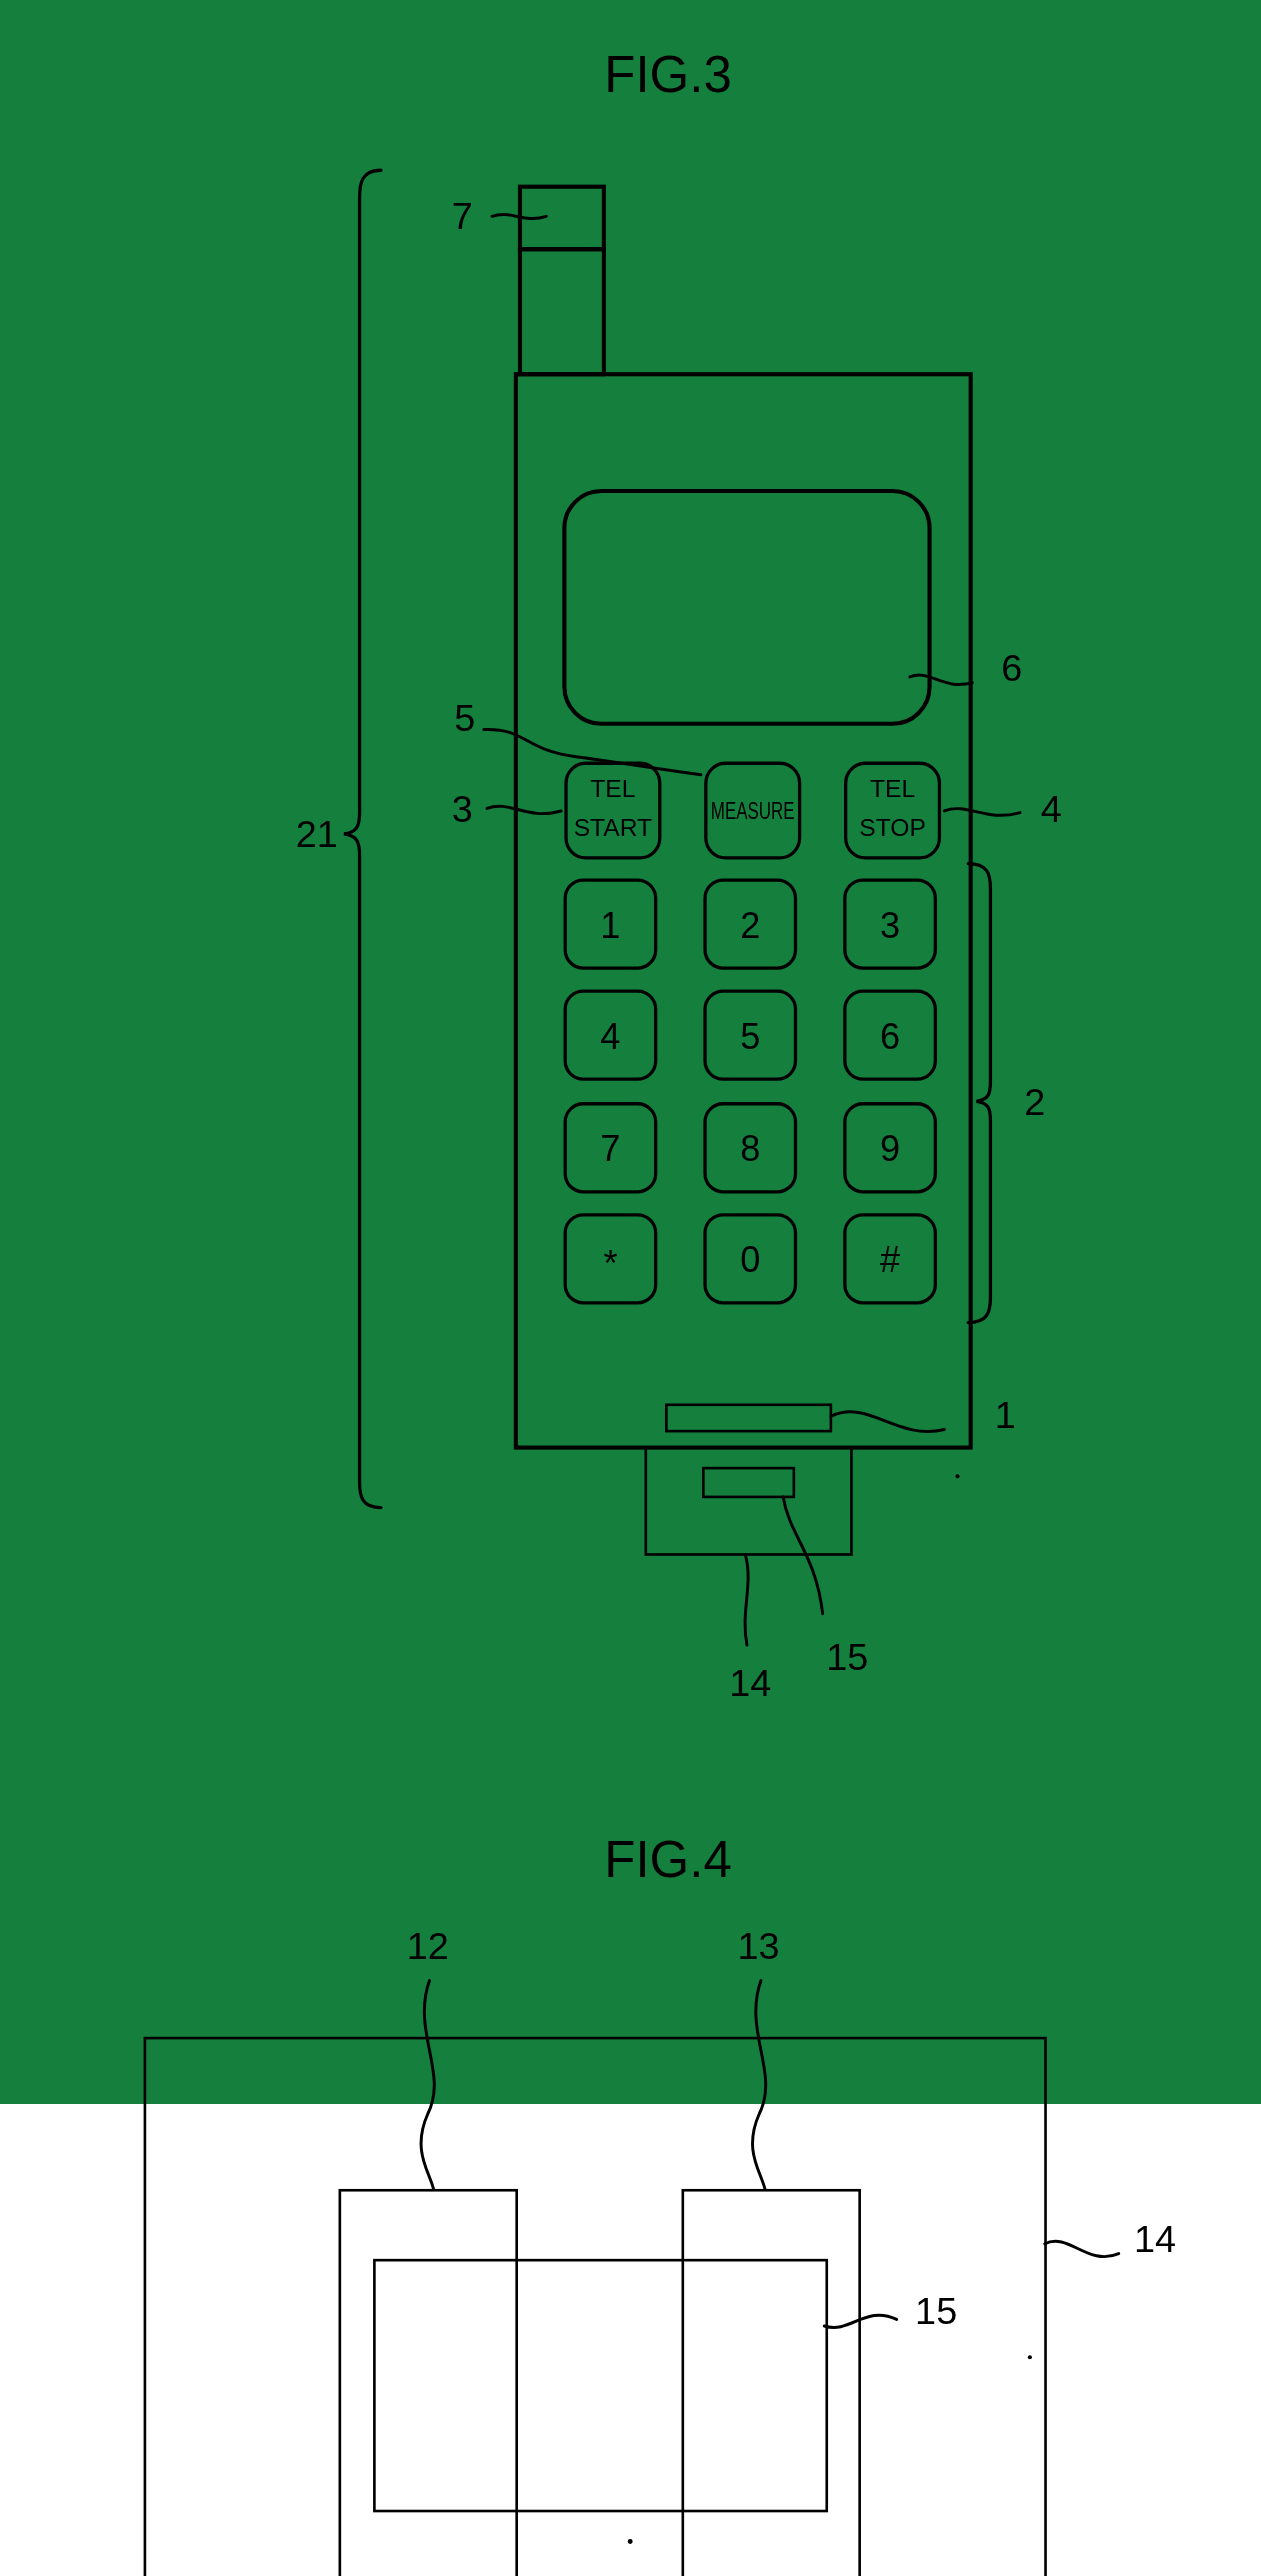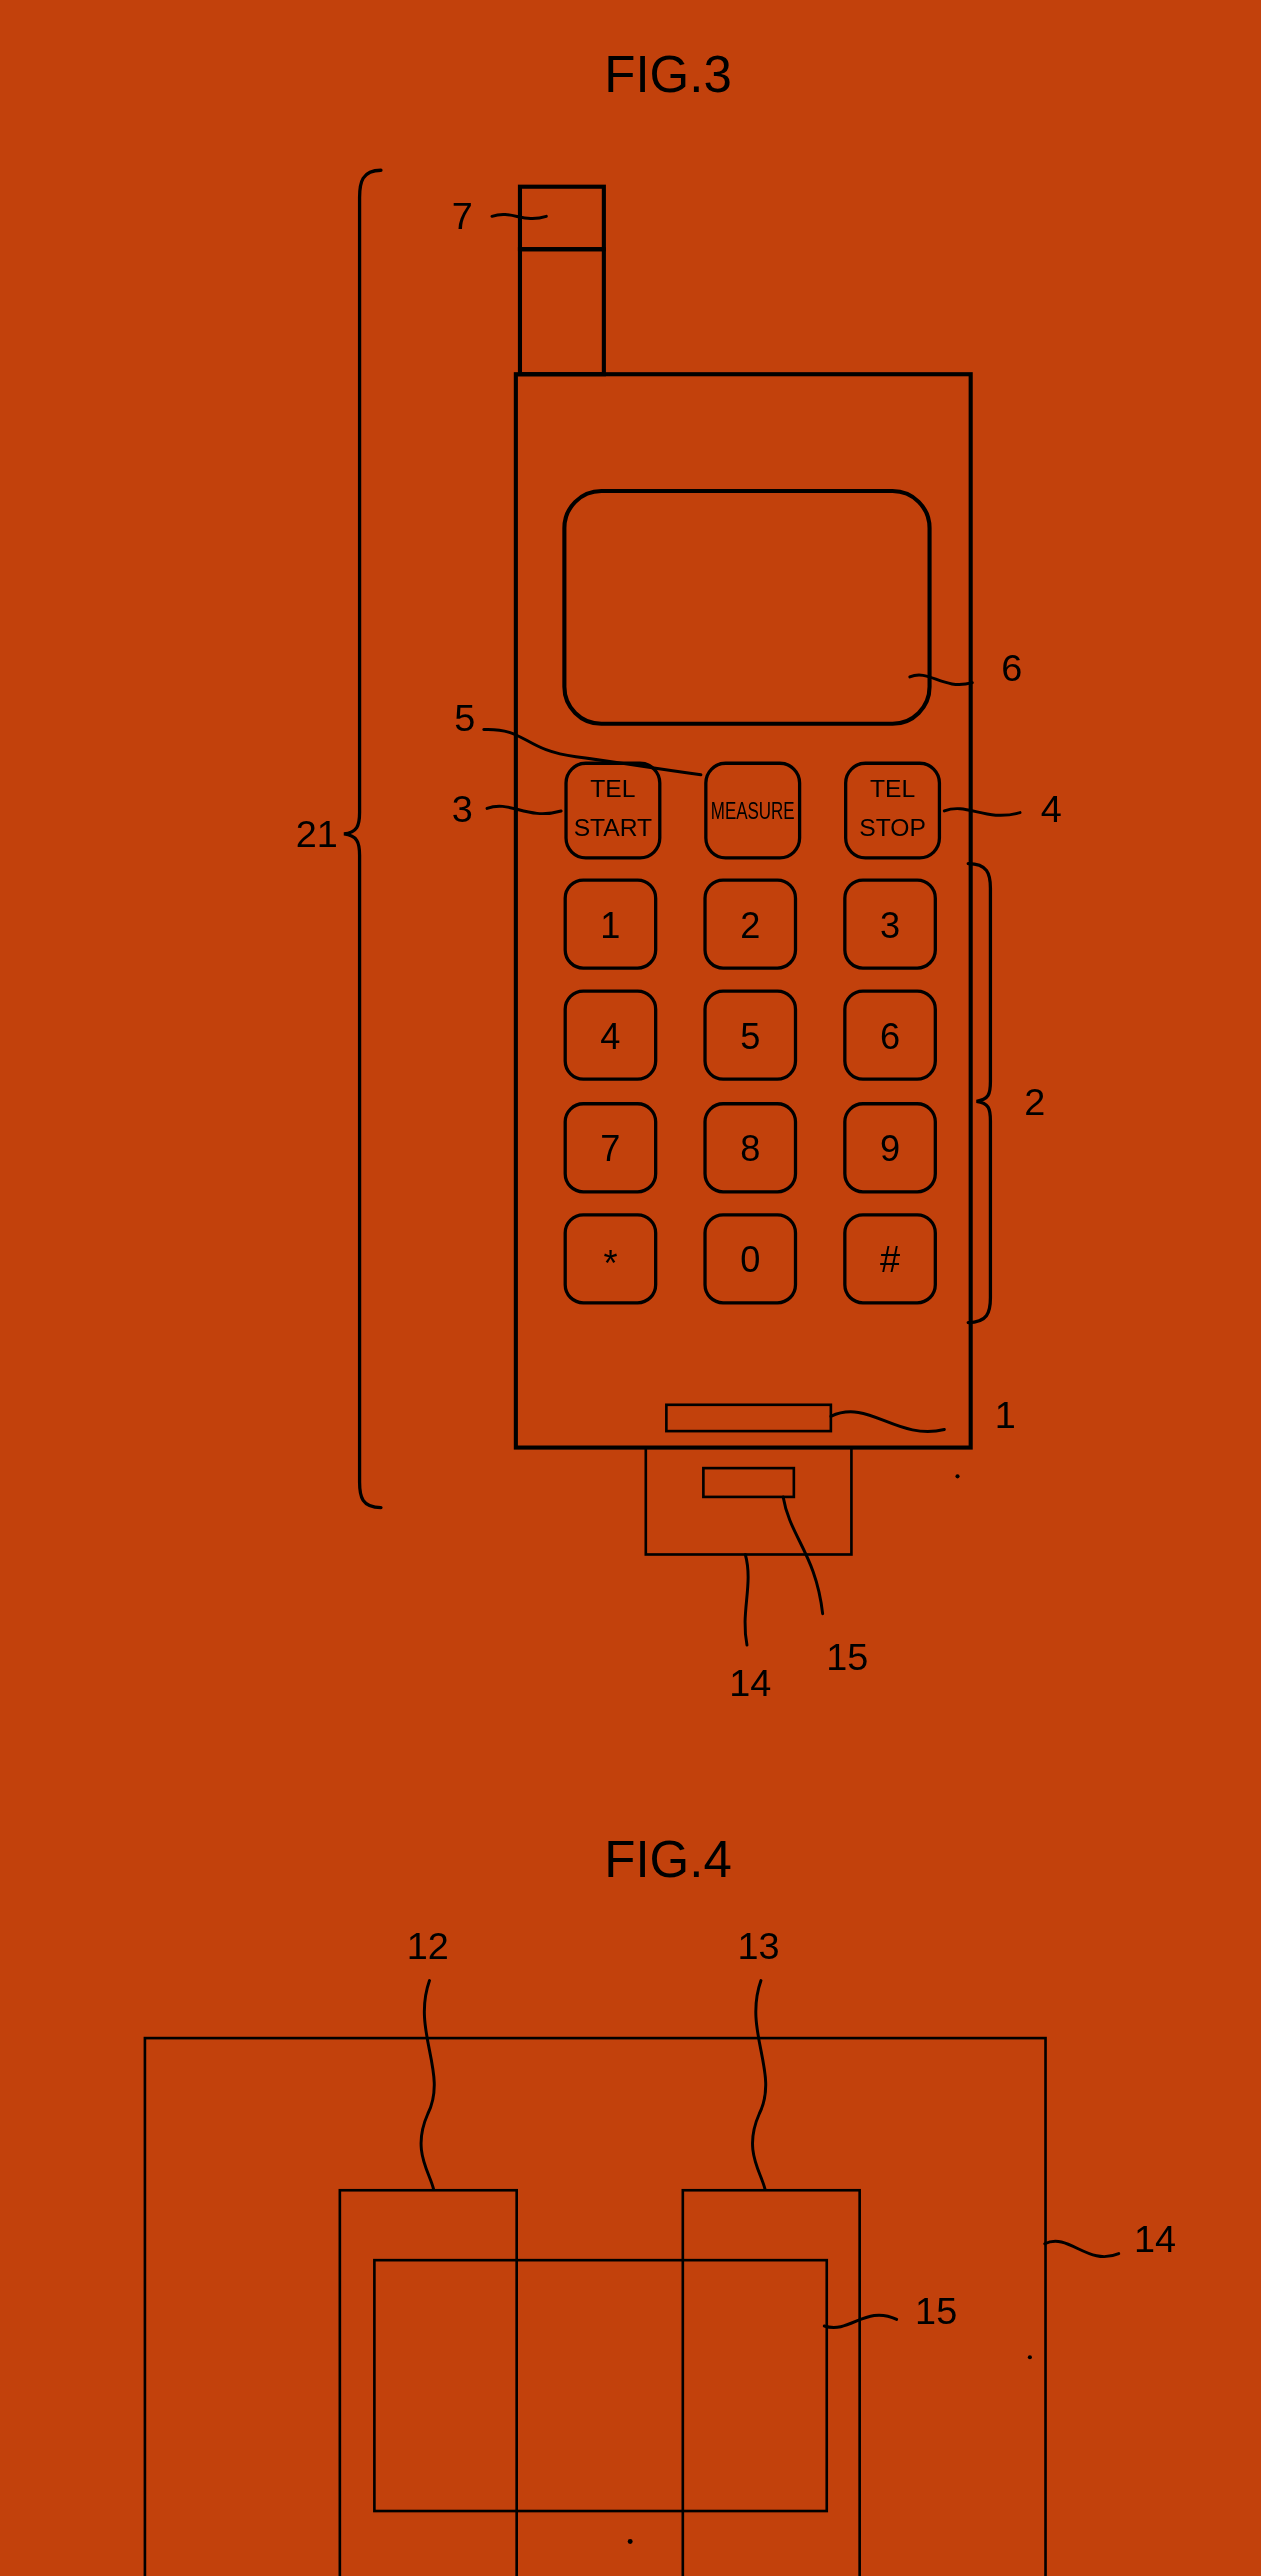--- a/index.html
+++ b/index.html
@@ -10,22 +10,22 @@
   body {
     width: 1262px;
     height: 2576px;
     font-family: "Liberation Sans", sans-serif;
     position: relative;
     overflow: hidden;
   }
   .sheet {
     position: relative;
     width: 1262px;
-    height: 2576px;
-    background: #c2410c;
+    height: 2104px;
+    background: #15803d;
   }
   svg.fig {
     position: absolute;
     left: 0;
     top: 0;
     width: 1262px;
     height: 2576px;
     overflow: visible;
   }
   .fig-title {

